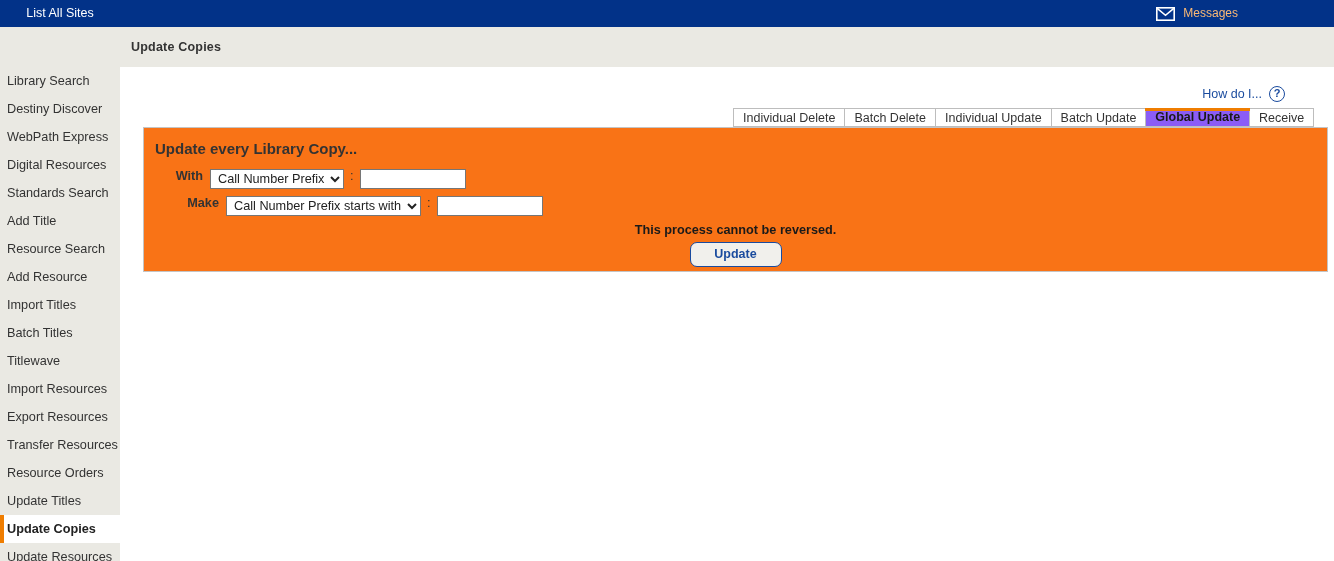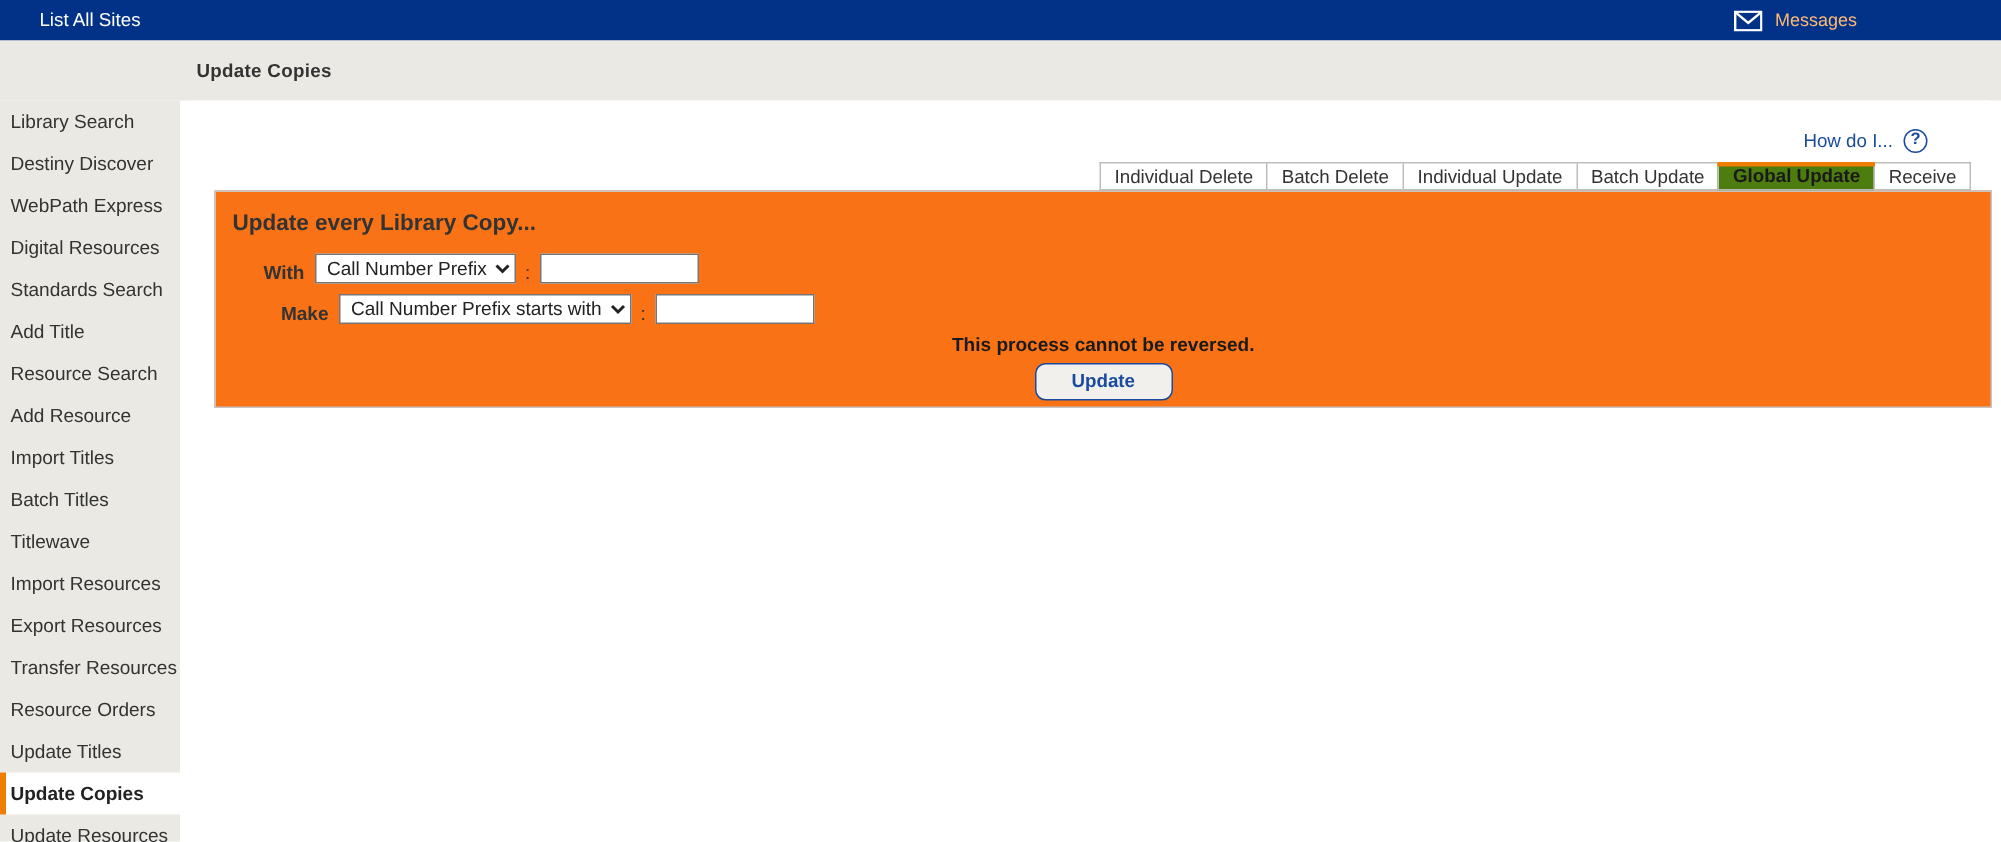--- a/index.html
+++ b/index.html
@@ -154,21 +154,21 @@
     border: 1px solid #bdbdbd;
     border-right: none;
     white-space: nowrap;
     cursor: pointer;
   }
   .tab:last-child { border-right: 1px solid #bdbdbd; }
   .tab.active {
     font-weight: bold;
     color: #1a1a1a;
     border-top: none;
-    background: #4d7c0f;
+    background: #8b5cf6;
     z-index: 3;
   }
   .tab.active::before {
     content: "";
     position: absolute;
     left: -1px; right: -1px; top: 0;
     height: 3px;
     background: #ef7d00;
   }
 
@@ -182,21 +182,21 @@
   #panel-title {
     position: absolute; left: 11px; top: 12px;
     font-size: 15px;
     font-weight: bold;
     color: #333333;
   }
 
   .form-row {
     position: absolute;
     display: flex;
-    align-items: flex-end;
+    align-items: flex-start;
   }
   #row-with { left: 22px; top: 41px; }
   #row-make { left: 38px; top: 68px; }
 
   .row-label {
     font-size: 12.7px;
     font-weight: bold;
     color: #333333;
     text-align: right;
     margin-right: 7px;

